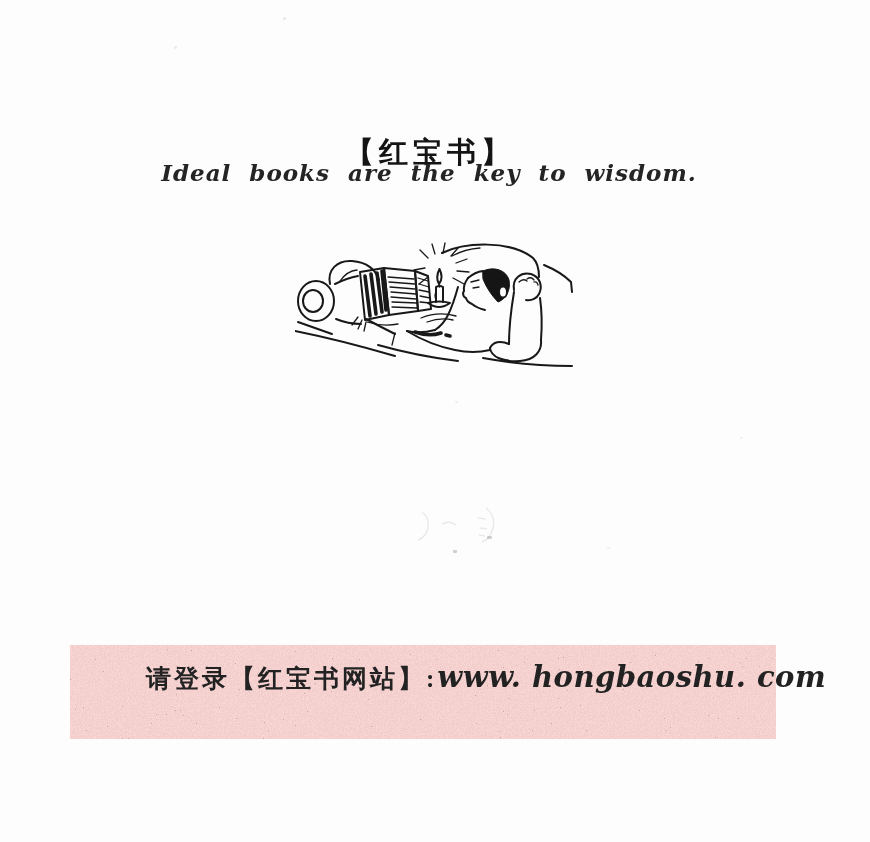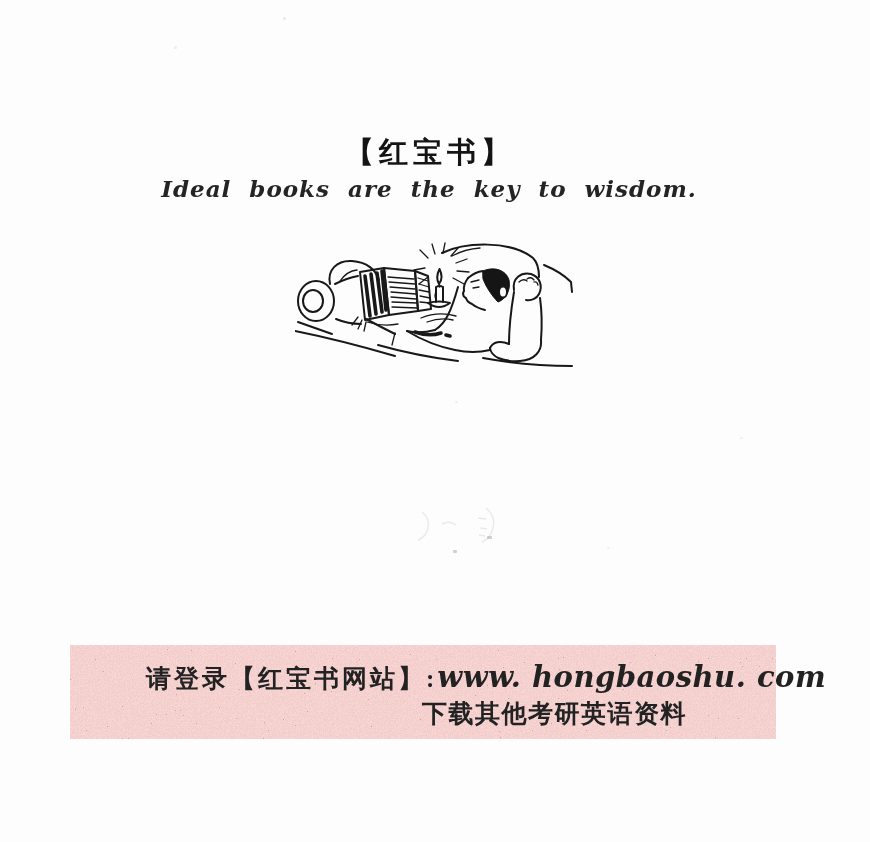--- a/index.html
+++ b/index.html
@@ -11,21 +11,21 @@
   }
   .title{
     position:absolute;top:116px;left:0;width:860px;text-align:center;
     font-family:"Liberation Sans",sans-serif;
     font-size:29px;font-weight:bold;letter-spacing:5px;color:#141414;margin-top:17px;
   }
   .motto{
     position:absolute;top:159px;left:0;width:858px;text-align:center;
     font-family:"DejaVu Serif","Liberation Serif",serif;
     font-style:italic;font-weight:bold;font-size:23px;
-    word-spacing:9px;letter-spacing:1px;color:#242424;margin-top:16px;
+    word-spacing:9px;letter-spacing:1px;color:#242424;
   }
   .illust{position:absolute;left:295px;top:240px;width:280px;height:135px;}
   .illust path,.illust ellipse,.illust line{
     fill:none;stroke:#181818;stroke-width:2;stroke-linecap:round;stroke-linejoin:round;
   }
   .illust .thick{stroke-width:3.6;}
   .illust .thin{stroke-width:1.3;}
   .illust .inkfill{fill:#151515;stroke:#151515;stroke-width:1;}
   .illust .whitefill{fill:#fdfdfd;}
   .smudge{position:absolute;left:408px;top:502px;width:115px;height:56px;opacity:.55;}
@@ -165,16 +165,15 @@
             <feFuncB type="discrete" tableValues="0.35 0.79 0.90 0.94"></feFuncB>
             <feFuncA type="linear" slope="0" intercept="1"></feFuncA>
           </feComponentTransfer>
         </filter>
       </defs>
       <rect width="706" height="94" filter="url(#grain)"></rect>
     </svg>
     <div class="footer-line1">
       <span class="footer-cn">请登录【红宝书网站】:</span><span class="footer-url">www. hongbaoshu. com</span>
     </div>
-    <div class="footer-line2">下载其他考研英语资料</div>
   </div>
 
 </div>
 
 </body></html>

